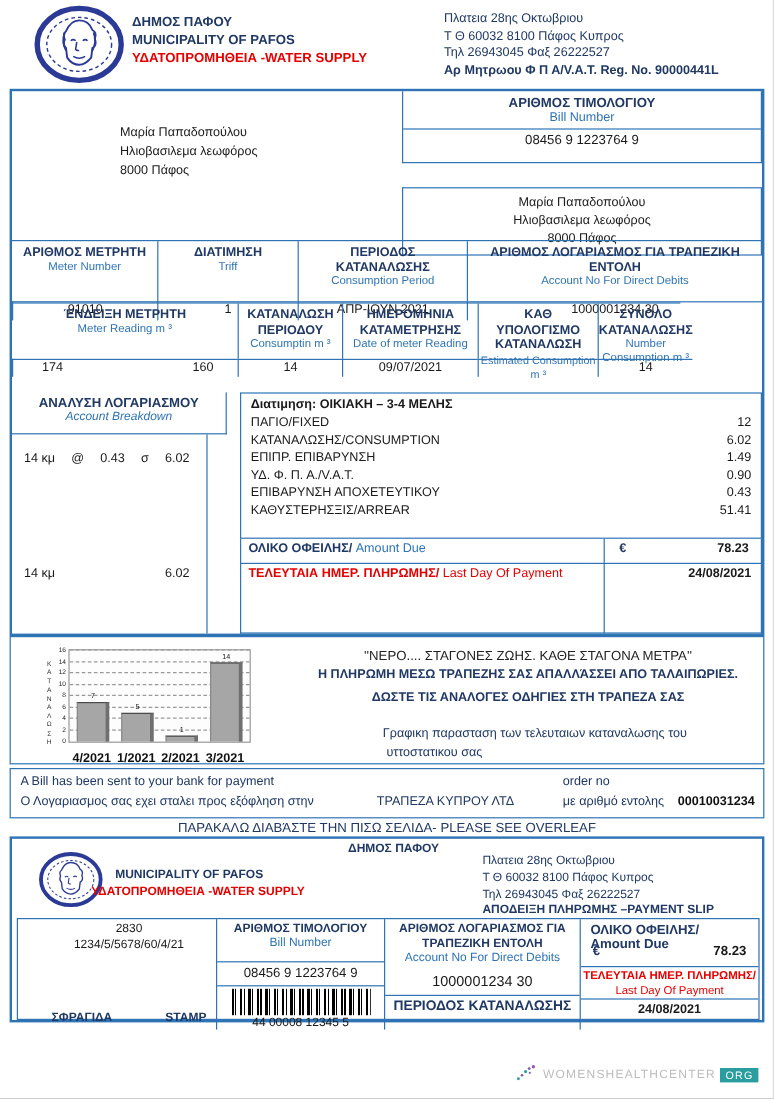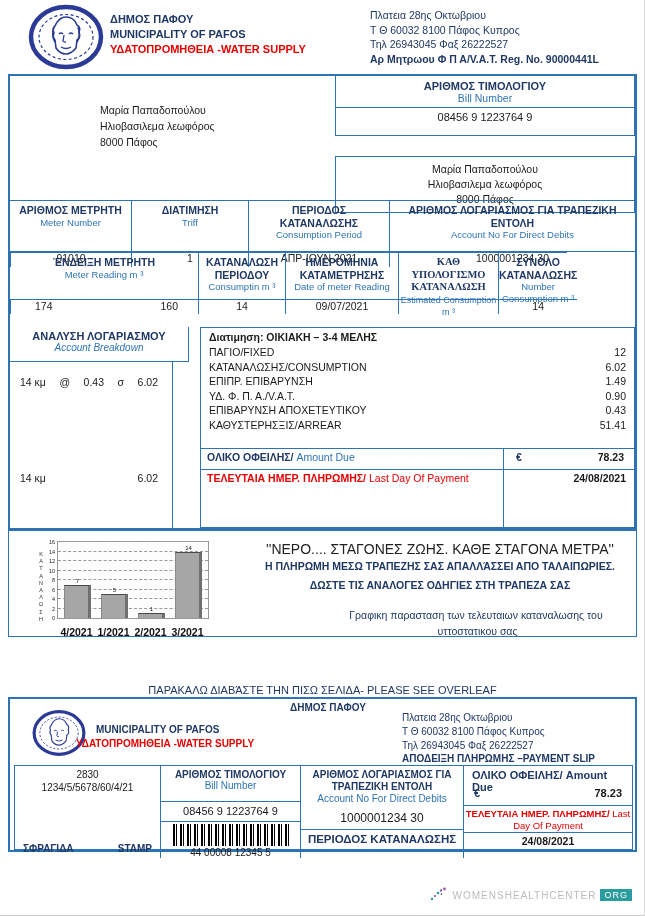--- a/index.html
+++ b/index.html
@@ -64,42 +64,42 @@
   .ylab { font-size:5.5px; line-height:7.2px; color:#333; padding-top:10px; width:8px; text-align:center; }
   .yaxis { position:relative; width:12px; height:78px; }
   .yaxis span { position:absolute; right:2px; font-size:5.5px; color:#222; }
   .plot { position:relative; width:152px; height:78px; border:1px solid #999; background:#fdfdfd; }
   .gridl { position:absolute; left:0; right:0; border-top:1px dashed #999; height:0; }
   .bar { position:absolute; bottom:0; width:27px; background:#a6a6a6; border-top:1px solid #4a4a4a; border-right:3px solid #6f6f6f; border-left:1px solid #8a8a8a; }
   .bval { position:absolute; width:27px; text-align:center; font-size:6px; color:#222; }
   .xlabs { display:flex; margin-left:21px; margin-top:3px; }
   .xlabs span { width:37px; text-align:center; font-size:10.5px; font-weight:600; color:#111; }
   .msg-text { left:238px; top:10px; width:386px; }
-  .msg-text .l1 { text-align:center; font-size:14px; color:#222; }
+  .msg-text .l1 { text-align:center; font-size:11px; color:#222; }
   .msg-text .l2, .msg-text .l3 { text-align:center; font-size:10.5px; font-weight:bold; color:#1f3864; line-height:19px; }
-  .msg-text .l45 { margin-top:12px; padding-left:72px; color:#1f3864; font-size:10.5px; line-height:16px;text-align:center; }
+  .msg-text .l45 { margin-top:12px; padding-left:72px; color:#1f3864; font-size:10.5px; line-height:16px; }
 
   
   .bank-box { left:8px; top:640px; width:629px; height:42px; border:1.5px solid #2e74b5; font-size:10.5px; color:#1f3864; }
   .bank-box .r1 { position:absolute; top:4px; left:8px; }
   .bank-box .r1b { position:absolute; top:4px; left:460px; }
   .bank-box .r2 { position:absolute; top:21px; left:8px; }
   .bank-box .r2b { position:absolute; top:21px; left:305px; }
   .bank-box .r2c { position:absolute; top:21px; left:460px; }
   .bank-box .r2d { position:absolute; top:21px; right:7px; color:#111; font-weight:bold; }
   .overleaf { left:0; top:684px; width:645px; text-align:center; color:#1f3864; font-size:11px; }
 
   
   .foot-box { left:8px; top:697px; width:629px; height:155px; border:2px solid #2e74b5; }
   .f-org1 { left:280px; top:3px; font-size:10px; }
   .f-org2 { left:86px; top:25px; font-size:10px; }
   .f-org3 { left:66px; top:39px; font-size:10px; font-weight:600; }
   .f-addr { left:392px; top:12px; font-size:10px; line-height:14px; color:#1f3864; }
   .f-slip-title { left:392px; top:54px; font-size:10px; }
-  .slip { left:4px; top:66px; width:619px; height:85px; display:grid; grid-template-columns:145px 140px 163px 1fr; border:1.5px solid #2e74b5; }
+  .slip { left:4px; top:66px; width:619px; height:85px; display:grid; grid-template-columns:145px 140px 163px 1fr; border:1.5px solid #2e74b5;padding-left:20px; }
   .slip > div { border-left:1.5px solid #2e74b5; position:relative; }
   .slip > div:first-child { border-left:none; }
   .slip .hrow { border-bottom:1.5px solid #2e74b5; }
   .s1-codes { padding-top:2px; text-align:center; font-size:10px; line-height:13px; }
   .s1-stamp { position:absolute; bottom:4px; left:8px; right:8px; display:flex; justify-content:space-between; font-size:10px; }
   .s2-hd { height:36px; padding-top:3px; text-align:center; }
   .s2-val { height:20px; text-align:center; padding-top:3px; font-size:11px; }
   .barcode { margin:2px auto 0 auto; width:116px; height:22px;
     background:repeating-linear-gradient(90deg,#000 0 2px,#fff 2px 3px,#000 3px 4px,#fff 4px 7px,#000 7px 9px,#fff 9px 10px,#000 10px 11px,#fff 11px 14px); }
   .s2-bc-txt { text-align:center; font-size:10px; padding-top:1px; }
@@ -194,21 +194,21 @@
       </div>
       <div class="hcell">
         <div class="gr" style="width:80px;margin:0 auto;">ΚΑΤΑΝΑΛΩΣΗ ΠΕΡΙΟΔΟΥ</div>
         <div class="en">Consumptin m ³</div>
       </div>
       <div class="hcell">
         <div class="gr" style="width:105px;margin:0 auto;">ΗΜΕΡΟΜΗΝΙΑ ΚΑΤΑΜΕΤΡΗΣΗΣ</div>
         <div class="en">Date of meter Reading</div>
       </div>
       <div class="hcell">
-        <div class="gr" style="width:95px;margin:0 auto;font-family:Liberation Serif, serif;">ΚΑΘ ΥΠΟΛΟΓΙΣΜΟ ΚΑΤΑΝΑΛΩΣΗ</div>
+        <div class="gr" style="width:95px;margin:0 auto;">ΚΑΘ ΥΠΟΛΟΓΙΣΜΟ ΚΑΤΑΝΑΛΩΣΗ</div>
         <div class="en" style="font-size:9px;">Estimated Consumption m ³</div>
       </div>
       <div class="hcell">
         <div class="gr">ΣΥΝΟΛΟ ΚΑΤΑΝΑΛΩΣΗΣ</div>
         <div class="en">Number Consumption m ³</div>
       </div>
       <div class="vcell c1vals">
         <span>174</span>
         <span>160</span>
       </div>
@@ -328,20 +328,28 @@
       <div class="l1">''ΝΕΡΟ.... ΣΤΑΓΟΝΕΣ ΖΩΗΣ. ΚΑΘΕ ΣΤΑΓΟΝΑ  ΜΕΤΡΑ''</div>
       <div class="l2">Η ΠΛΗΡΩΜΗ ΜΕΣΩ ΤΡΑΠΕΖΗΣ ΣΑΣ ΑΠΑΛΛΆΣΣΕΙ ΑΠΟ ΤΑΛΑΙΠΩΡΙΕΣ.</div>
       <div class="l3">ΔΩΣΤΕ ΤΙΣ ΑΝΑΛΟΓΕΣ ΟΔΗΓΙΕΣ ΣΤΗ ΤΡΑΠΕΖΑ ΣΑΣ</div>
       <div class="l45">
         <div>Γραφικη παρασταση των τελευταιων καταναλωσης του</div>
         <div style="padding-left:3px;">υττοστατικου σας</div>
       </div>
     </div>
   </div>
 
+  <div class="abs bank-box">
+    <span class="r1">A Bill has been sent to your bank for payment</span>
+    <span class="r1b">order no</span>
+    <span class="r2">Ο Λογαριασμος σας εχει σταλει προς εξόφληση στην</span>
+    <span class="r2b">ΤΡΑΠΕΖΑ ΚΥΠΡΟΥ ΛΤΔ</span>
+    <span class="r2c">με αριθμό εντολης</span>
+    <span class="r2d">00010031234</span>
+  </div>
 
   <div class="abs overleaf">ΠΑΡΑΚΑΛΩ ΔΙΑΒΆΣΤΕ ΤΗΝ ΠΙΣΩ ΣΕΛΙΔΑ- PLEASE SEE OVERLEAF</div>
 
   <div class="abs foot-box">
     <div class="abs" style="left:22px; top:10px;">
       <svg width="54" height="48" viewBox="0 0 76 66">
         <ellipse cx="38" cy="33" rx="35" ry="30" fill="#fff" stroke="#2b3a96" stroke-width="4.5"></ellipse>
         <ellipse cx="38" cy="33" rx="27" ry="22.5" fill="none" stroke="#2b3a96" stroke-width="1.2" stroke-dasharray="3 2.5"></ellipse>
         <path d="M27 22 q4 -9 11 -9 q8 0 11 8 q4 2 2 7 q2 6 -2 8 l-1 8 q-5 6 -10 6 q-6 0 -10 -6 l-1 -8 q-3 -3 -1 -7 q-2 -5 1 -7z" fill="none" stroke="#2b3a96" stroke-width="1.6"></path>
         <path d="M31 30 q2 -2 4 0 M41 30 q2 -2 4 0 M36 31 l-1 6 q1 1.5 3 1 M33 43 q5 3 10 0" fill="none" stroke="#2b3a96" stroke-width="1.3"></path>

